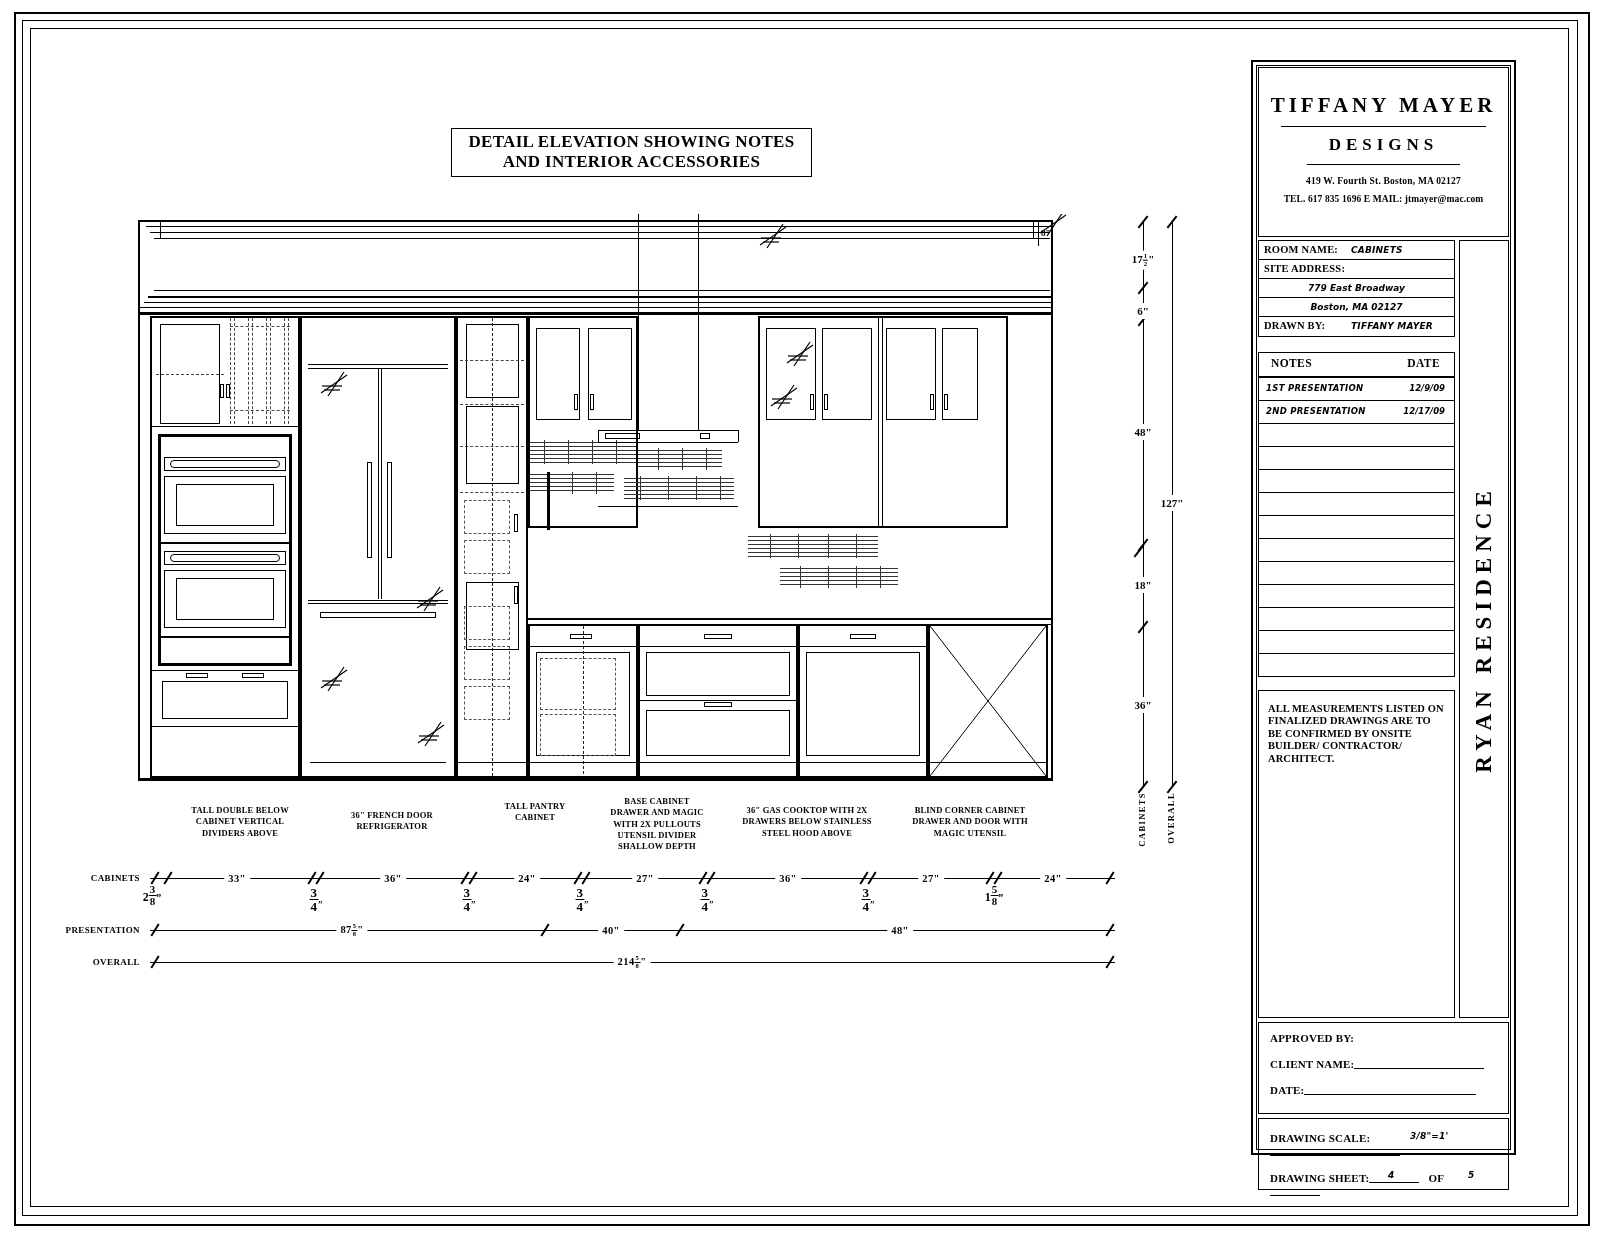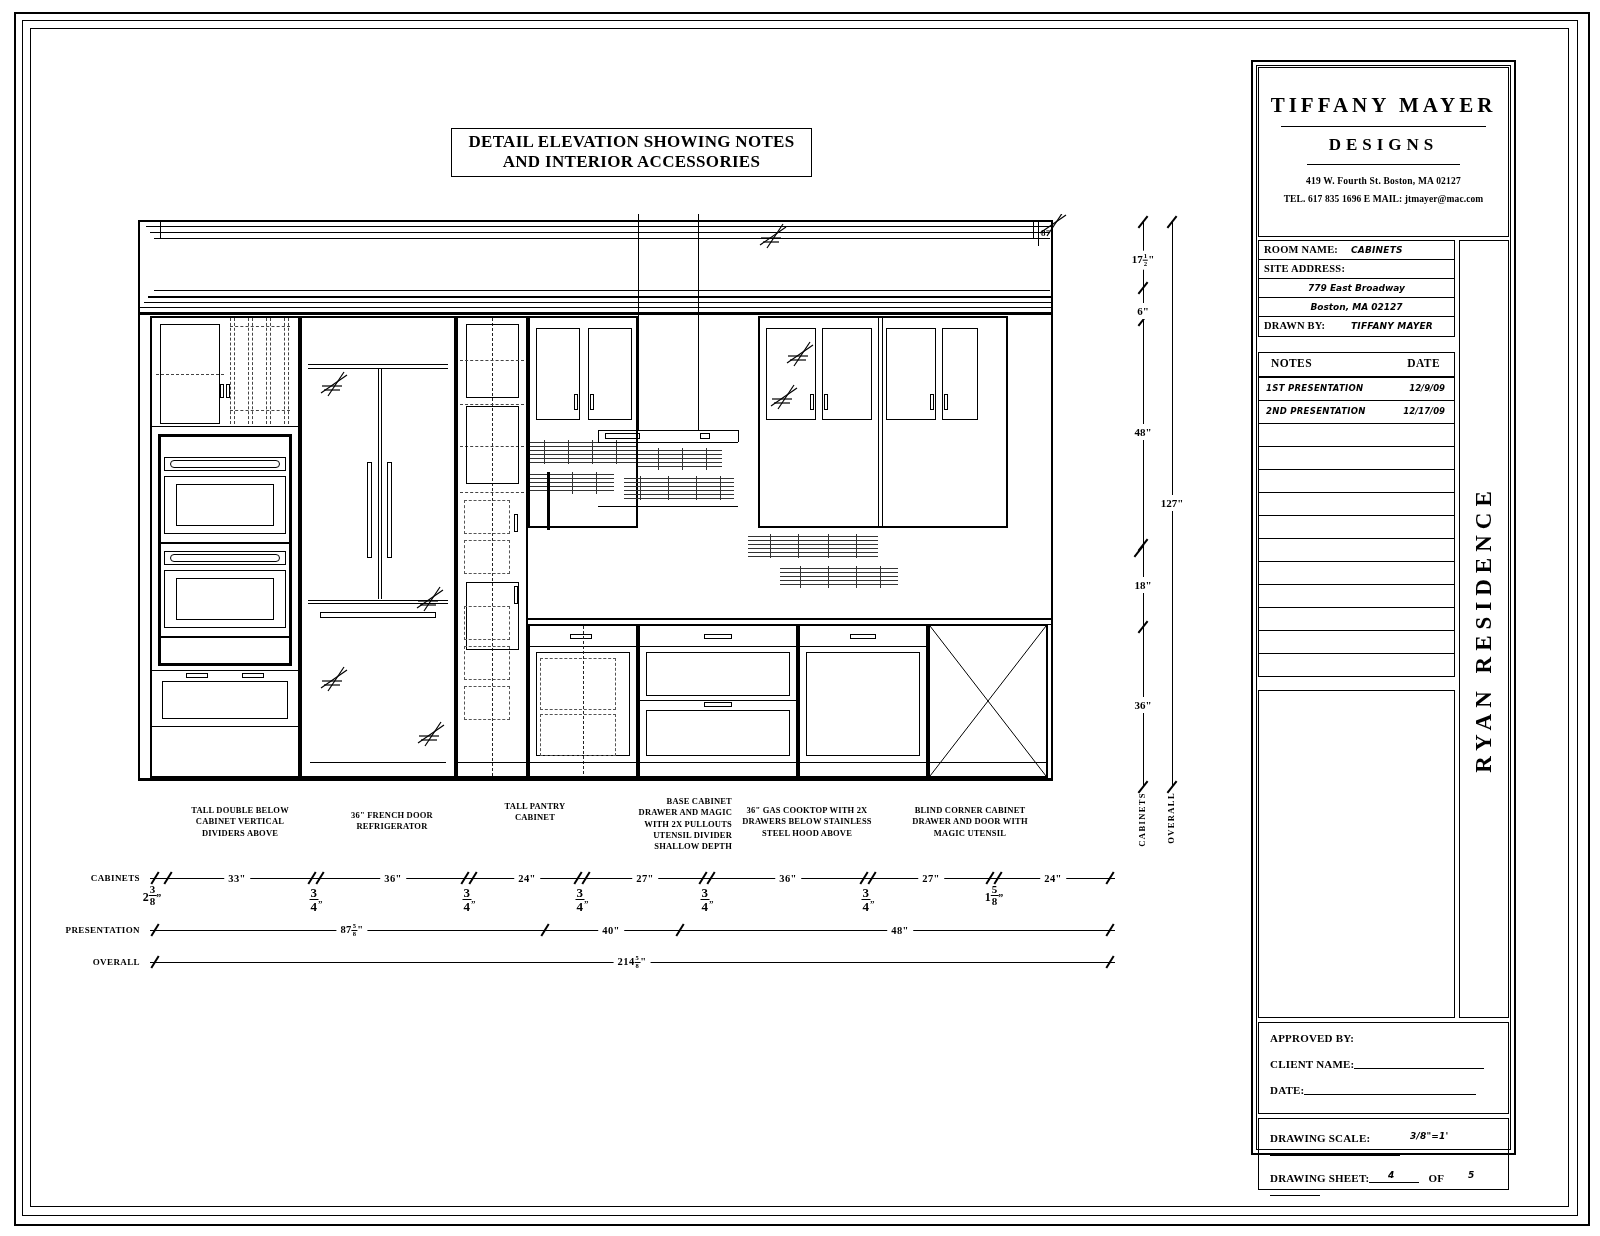--- a/index.html
+++ b/index.html
@@ -389,21 +389,21 @@
     <div>DIVIDERS ABOVE</div>
   </div>
   <div class="cab-label" style="left:312px;top:810px;width:160px;">
     <div>36" FRENCH DOOR</div>
     <div>REFRIGERATOR</div>
   </div>
   <div class="cab-label" style="left:460px;top:801px;width:150px;">
     <div>TALL PANTRY</div>
     <div>CABINET</div>
   </div>
-  <div class="cab-label" style="left:582px;top:796px;width:150px;text-align:right;">
+  <div class="cab-label" style="left:582px;top:796px;width:150px;">
     <div>BASE CABINET</div>
     <div>DRAWER AND MAGIC</div>
     <div>WITH 2X PULLOUTS</div>
     <div>UTENSIL DIVIDER</div>
     <div>SHALLOW DEPTH</div>
   </div>
   <div class="cab-label" style="left:712px;top:805px;width:190px;">
     <div>36" GAS COOKTOP WITH 2X</div>
     <div>DRAWERS BELOW STAINLESS</div>
     <div>STEEL HOOD ABOVE</div>
@@ -604,20 +604,21 @@
           <span class="a"></span>
           <span class="b"></span>
         </div>
       <div class="nrow" style="border-bottom:none">
           <span class="a"></span>
           <span class="b"></span>
         </div>
     </div>
 
     <div class="tb-disc">
+      <p>ALL MEASUREMENTS LISTED ON FINALIZED DRAWINGS ARE TO BE CONFIRMED BY ONSITE BUILDER/ CONTRACTOR/ ARCHITECT.</p>
     </div>
 
     <div class="tb-side">
       <span>RYAN RESIDENCE</span>
     </div>
 
     <div class="tb-appr">
       <div>
         <span>APPROVED BY:</span>
       </div>

